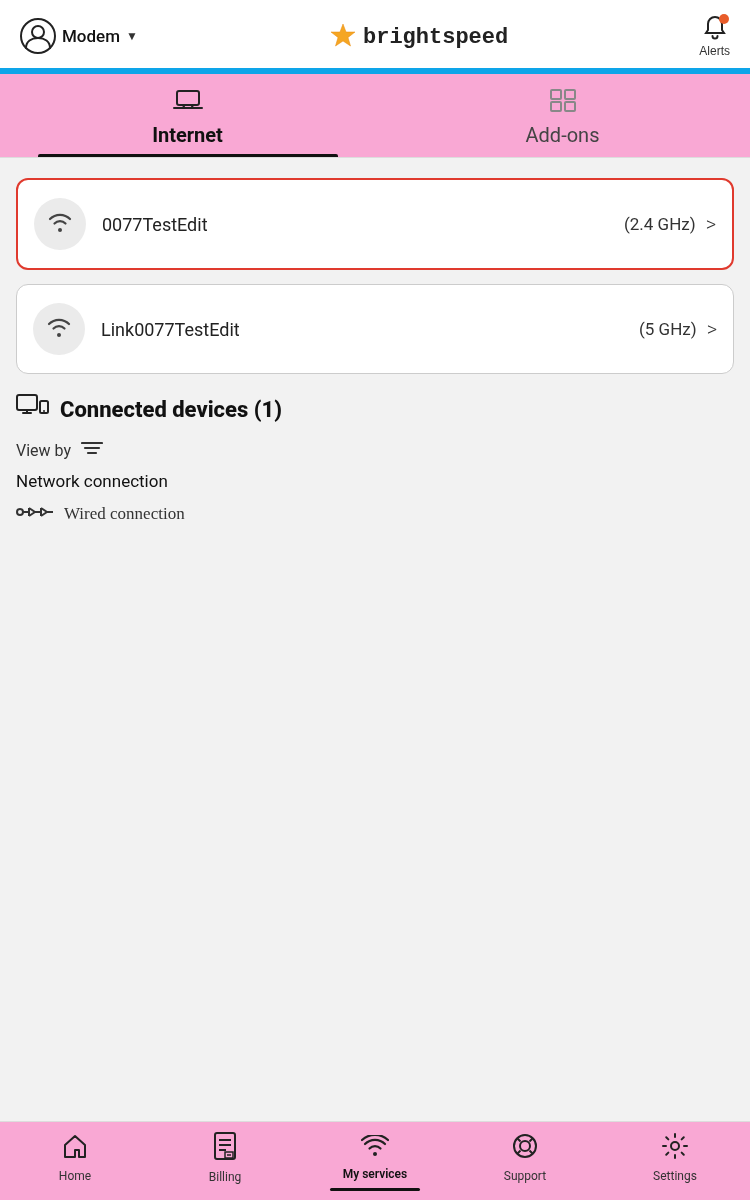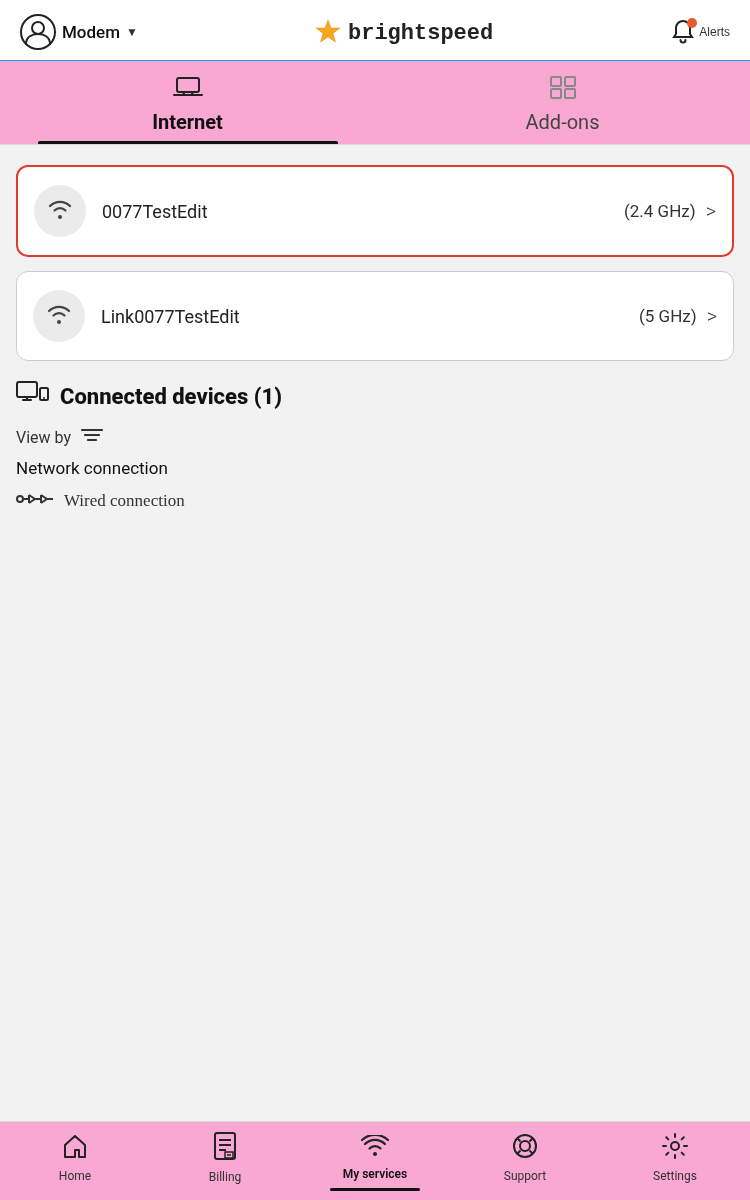--- a/index.html
+++ b/index.html
@@ -13,21 +13,21 @@
       flex-direction: column;
     }
 
     
     .header {
       background: #fff;
       display: flex;
       align-items: center;
       justify-content: space-between;
       padding: 14px 20px 10px 20px;
-      border-bottom: 1px solid #0ea5e9;
+      border-bottom: 6px solid #0ea5e9;
     }
     .header-left {
       display: flex;
       align-items: center;
       gap: 6px;
     }
     .avatar-icon {
       width: 36px;
       height: 36px;
     }
@@ -50,21 +50,21 @@
       width: 28px;
       height: 28px;
     }
     .brand-name {
       font-size: 22px;
       font-weight: 700;
       color: #222;
     }
     .alerts-btn {
       display: flex;
-      flex-direction: row;
+      flex-direction: column;
       align-items: center;
       gap: 2px;
       position: relative;
       background: none;
       border: none;
       cursor: pointer;
     }
     .bell-icon {
       width: 28px;
       height: 28px;

